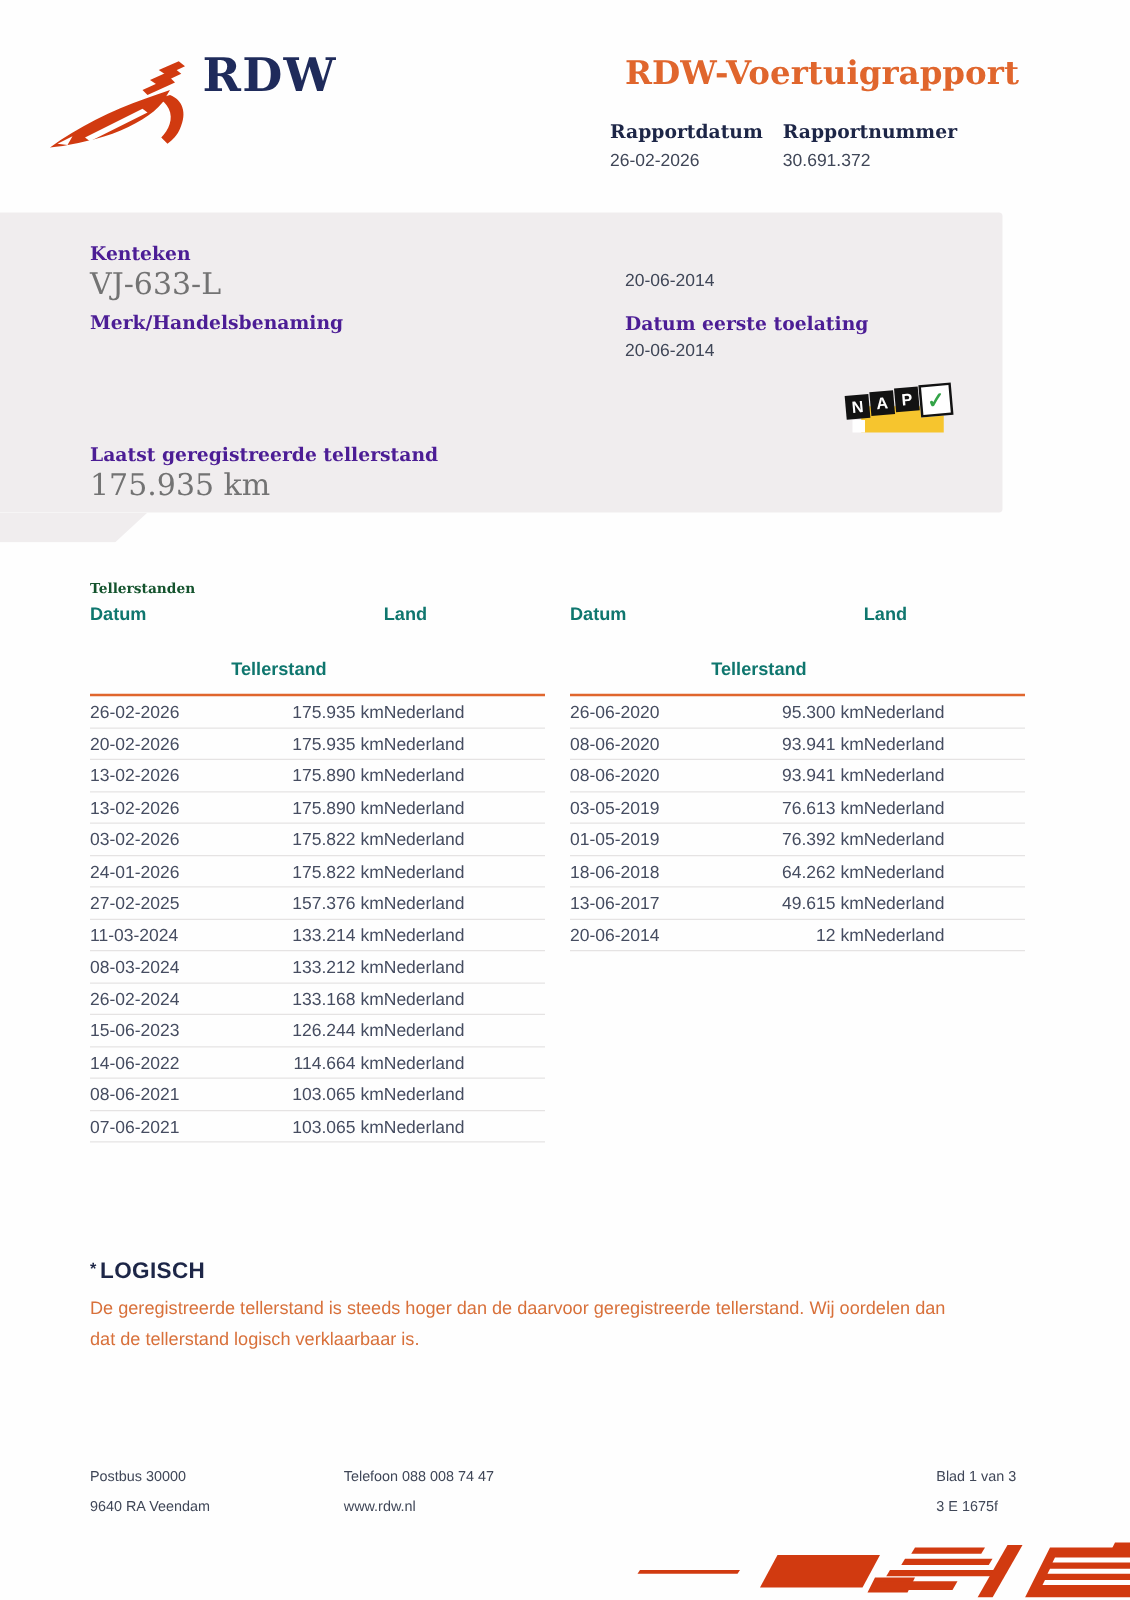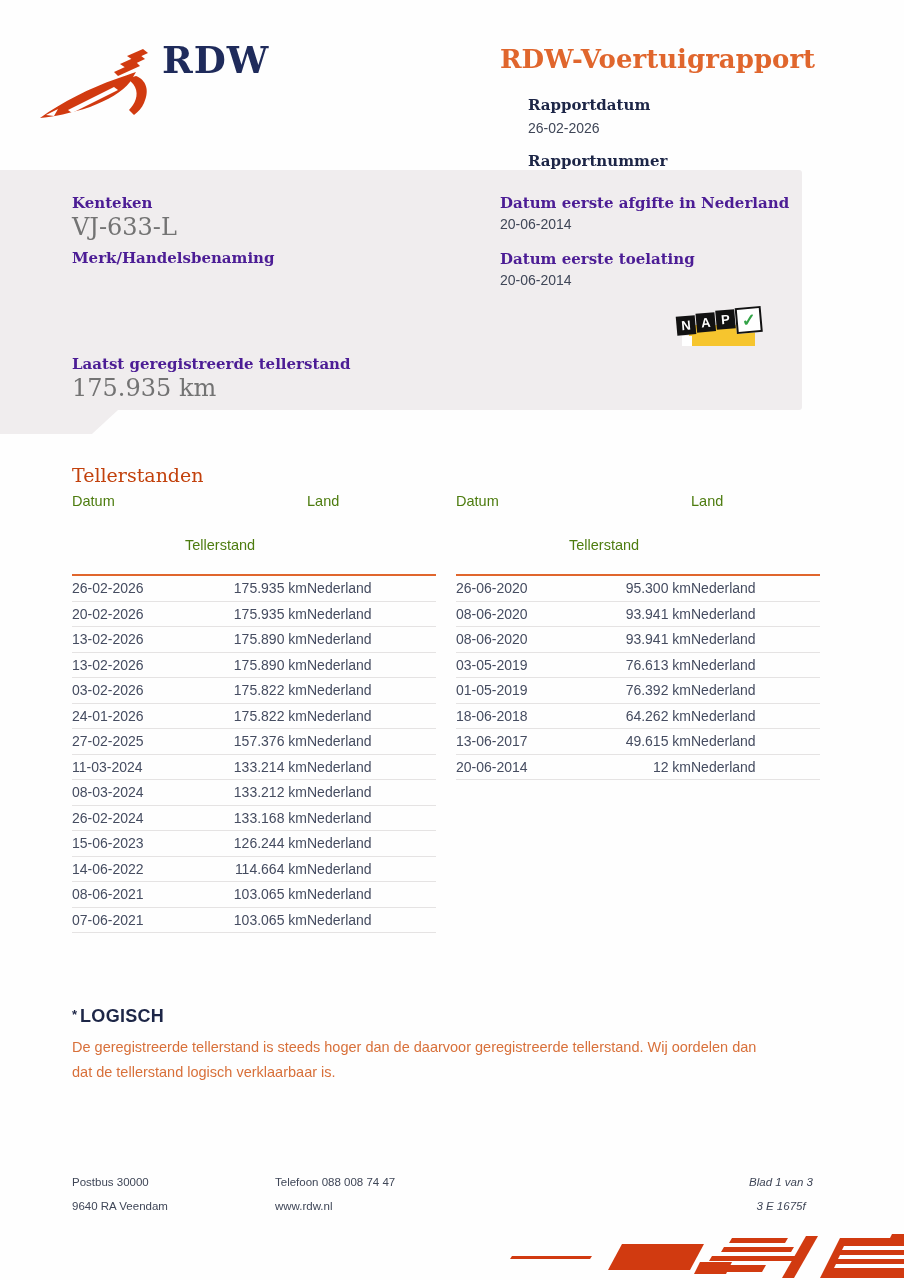--- a/index.html
+++ b/index.html
@@ -5,21 +5,21 @@
   html,body{margin:0;padding:0;background:#ffffff;}
   .page{position:relative;width:904px;height:1280px;background:#fefefe;overflow:hidden;
         font-family:"Liberation Sans",sans-serif;color:#454c60;}
 
   
   .feather{position:absolute;left:34px;top:46px;width:126px;height:80px;}
   .wordmark{position:absolute;left:162px;top:38px;font-family:"DejaVu Serif",serif;
             font-weight:600;font-size:37px;letter-spacing:1px;color:#1f2b5b;}
   .doc-title{position:absolute;left:500px;top:44px;font-family:"DejaVu Serif",serif;
              font-weight:600;font-size:26px;color:#e0662d;}
-  .meta{position:absolute;left:528px;top:96px;display:flex;gap:16px;flex-direction:column;}
+  .meta{position:absolute;left:488px;top:96px;display:flex;gap:16px;}
   .meta-label{font-family:"DejaVu Serif",serif;font-weight:bold;font-size:15px;color:#1d2647;}
   .meta-value{margin-top:6px;font-size:14px;color:#3f4657;}
 
   
   .panel{position:absolute;left:0;top:170px;width:802px;height:240px;background:#f0edee;
          border-top-right-radius:3px;border-bottom-right-radius:3px;}
   .panel::after{content:"";position:absolute;left:0;top:240px;width:118px;height:24px;
                 background:#f0edee;clip-path:polygon(0 0,118px 0,92px 100%,0 100%);}
   .p-label{position:absolute;font-family:"DejaVu Serif",serif;font-weight:bold;
            font-size:15px;color:#4c1d95;white-space:nowrap;}
@@ -39,45 +39,45 @@
             margin-right:1px;}
   .nap-tile.t1{transform:rotate(-5deg) translateY(6px);}
   .nap-tile.t2{transform:rotate(-5deg) translateY(3px);}
   .nap-tile.t3{transform:rotate(-5deg) translateY(0);}
   .nap-check{width:22px;height:22px;background:#ffffff;border:2px solid #121212;
              color:#33a347;font-size:17px;font-weight:bold;display:flex;align-items:center;
              justify-content:center;transform:rotate(-5deg) translateY(-3px);}
 
   
   .tables{position:absolute;left:72px;top:464px;width:748px;}
-  .tbl-title{font-family:"DejaVu Serif",serif;font-weight:normal;font-size:19px;
-             color:#c2410c;margin-bottom:7px;}
+  .tbl-title{font-family:"DejaVu Serif",serif;font-weight:bold;font-size:11px;
+             color:#14532d;margin-bottom:7px;}
   .tbl-wrap{display:flex;gap:20px;}
   .tbl{width:364px;}
-  .thead{display:flex;border-bottom:2px solid #e0662d;padding-bottom:21px;
-         font-weight:normal;font-size:14.5px;color:#4d7c0f;}
+  .thead{display:flex;border-bottom:2px solid #e0662d;padding-bottom:11px;
+         font-weight:bold;font-size:14.5px;color:#0f766e;}
   .trow{display:flex;align-items:center;height:24.5px;border-bottom:1px solid #e5e3e3;
         font-size:14px;color:#454c60;}
   .c-datum{width:113px;text-align:left;}
   .c-tellerstand{width:122px;text-align:right;}
   .thead .c-tellerstand{text-align:left;margin-top:44px;}
   .c-land{flex:1;text-align:left;}
 
   
   .footnote{position:absolute;left:72px;top:1006px;width:706px;}
   .fn-head{display:flex;align-items:flex-start;color:#1d2647;}
   .fn-star{font-size:13px;margin-top:1px;margin-right:3px;font-weight:bold;}
   .fn-title{font-size:18px;font-weight:bold;letter-spacing:.3px;}
   .fn-text{margin-top:8px;font-size:14.5px;line-height:25px;color:#d8703a;}
 
   
   .footer-col{position:absolute;top:1170px;font-size:11.5px;color:#3f4657;line-height:24px;}
   .f-left{left:72px;}
   .f-mid{left:275px;}
-  .f-right{right:91px;text-align:center;font-style:italic;}
+  .f-right{right:91px;text-align:left;}
 
   
   .speedlines{position:absolute;right:0;bottom:2px;width:400px;height:46px;}
 </style>
 </head>
 <body>
 
 <div class="page">
 
   <svg class="feather" viewBox="0 0 126 80">
@@ -102,21 +102,20 @@
     </div>
   </div>
 
   <section class="panel">
     <div class="p-label" style="left:72px;top:24px">Kenteken</div>
     <div class="p-big" style="left:72px;top:41px">VJ-633-L</div>
     <div class="p-label" style="left:72px;top:79px">Merk/Handelsbenaming</div>
     <div class="p-label" style="left:72px;top:185px">Laatst geregistreerde tellerstand</div>
     <div class="p-big" style="left:72px;top:202px">175.935 km</div>
 
-    <div class="p-label" style="left:500px;top:24px">Datum eerste afgifte in Nederland</div>
     <div class="p-small" style="left:500px;top:46px">20-06-2014</div>
     <div class="p-label" style="left:500px;top:80px">Datum eerste toelating</div>
     <div class="p-small" style="left:500px;top:102px">20-06-2014</div>
 
 
     <div class="nap">
       <div class="nap-yellow"></div>
       <div class="nap-notch"></div>
       <div class="nap-tiles">
         <div class="nap-tile t1">N</div>

